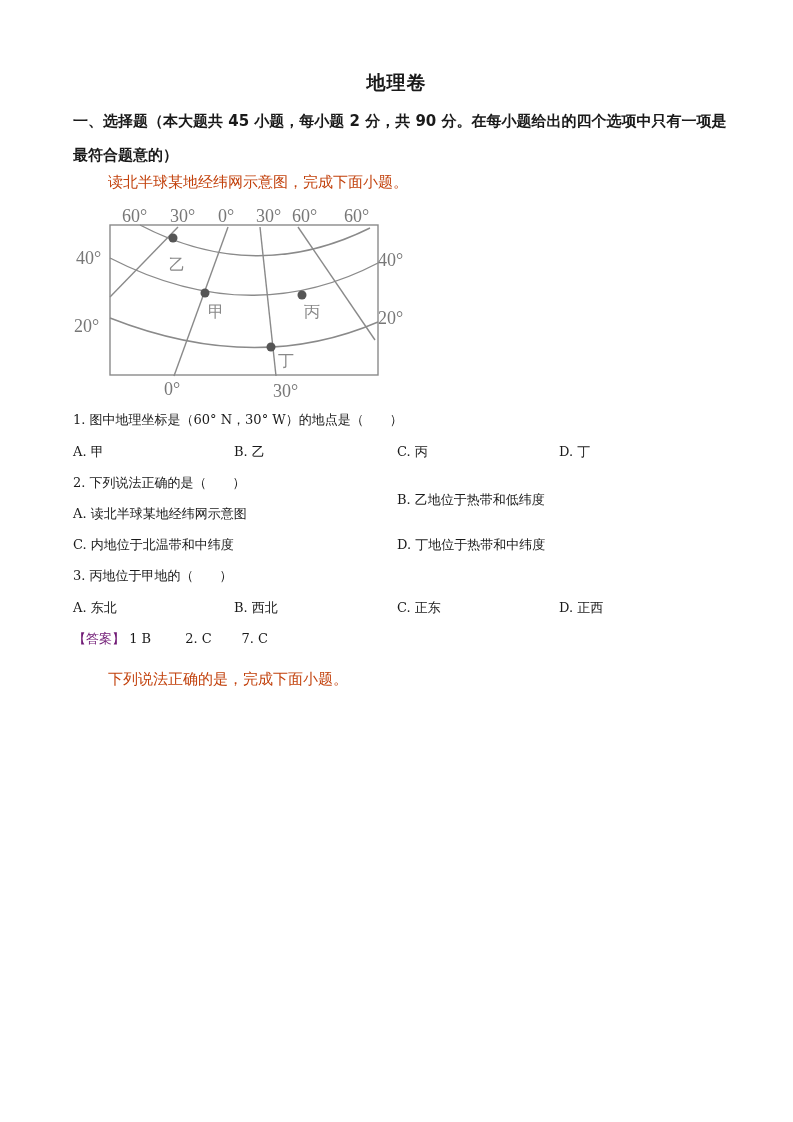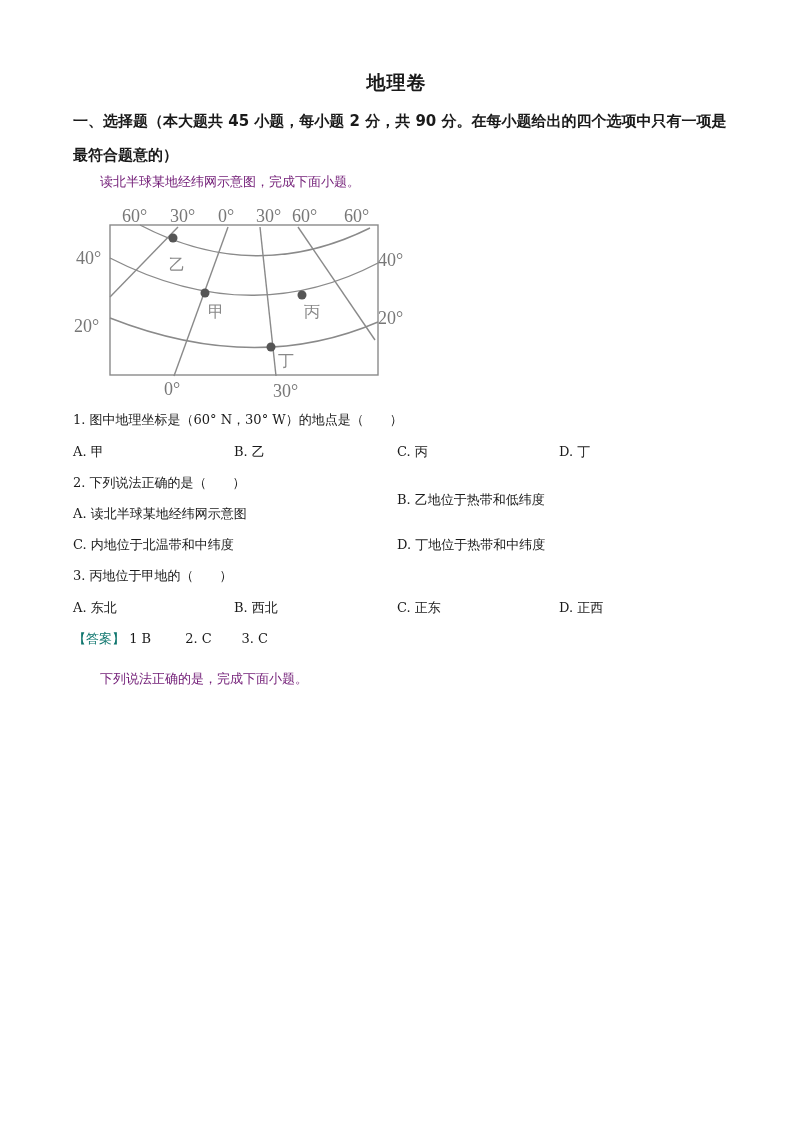--- a/index.html
+++ b/index.html
@@ -2,25 +2,25 @@
 <html><head>
 <meta charset="utf-8">
 <style>
   html, body { margin: 0; padding: 0; background: #ffffff; }
   body { width: 793px; height: 1122px; position: relative; overflow: hidden;
          font-family: "DejaVu Serif", "Liberation Serif", serif; color: #1a1a1a; }
   .title { position: absolute; left: 0; width: 793px; top: 70px; text-align: center;
            font-family: "DejaVu Sans", sans-serif; font-weight: bold; font-size: 19px; letter-spacing: 1px; }
   .section { position: absolute; left: 73px; width: 660px; top: 104px;
              font-family: "DejaVu Sans", sans-serif; font-weight: bold; font-size: 15px; line-height: 34px; }
-  .intro { position: absolute; left: 100px; font-size: 13px; color: #701a75; }
+  .intro { position: absolute; left: 108px; font-size: 15px; color: #c2410c; }
   .q { position: absolute; left: 73px; font-size: 13px; }
   .opt { position: absolute; font-size: 13px; }
   .answer { position: absolute; left: 73px; top: 630px; font-size: 13px; }
-  .answer .label { color: #0f766e; }
+  .answer .label { color: #701a75; }
   .answer .item { display: inline-block; }
   .map { position: absolute; left: 70px; top: 200px; width: 350px; height: 210px; }
   .map svg { width: 350px; height: 210px; display: block; }
   .maptext { font-family: "Liberation Serif", serif; fill: #777; font-size: 18px; }
   .mapchar { font-family: "DejaVu Sans", sans-serif; fill: #888; font-size: 16px; }
 </style>
 </head>
 <body>
 
 <div>
@@ -101,18 +101,18 @@
   </div>
   <div class="opt" style="left:73px; top:599px;">A. 东北</div>
   <div class="opt" style="left:234px; top:599px;">B. 西北</div>
   <div class="opt" style="left:397px; top:599px;">C. 正东</div>
   <div class="opt" style="left:559px; top:599px;">D. 正西</div>
 
   <div class="answer">
     <span class="label">【答案】</span>
     <span class="item" style="width:52px;">1  B</span>
     <span class="item" style="width:52px;">2. C</span>
-    <span class="item">3. C</span>
+    <span class="item">7. C</span>
   </div>
 
   <div class="intro" style="top:670px;">下列说法正确的是，完成下面小题。</div>
 
 </div>
 
 </body></html>

